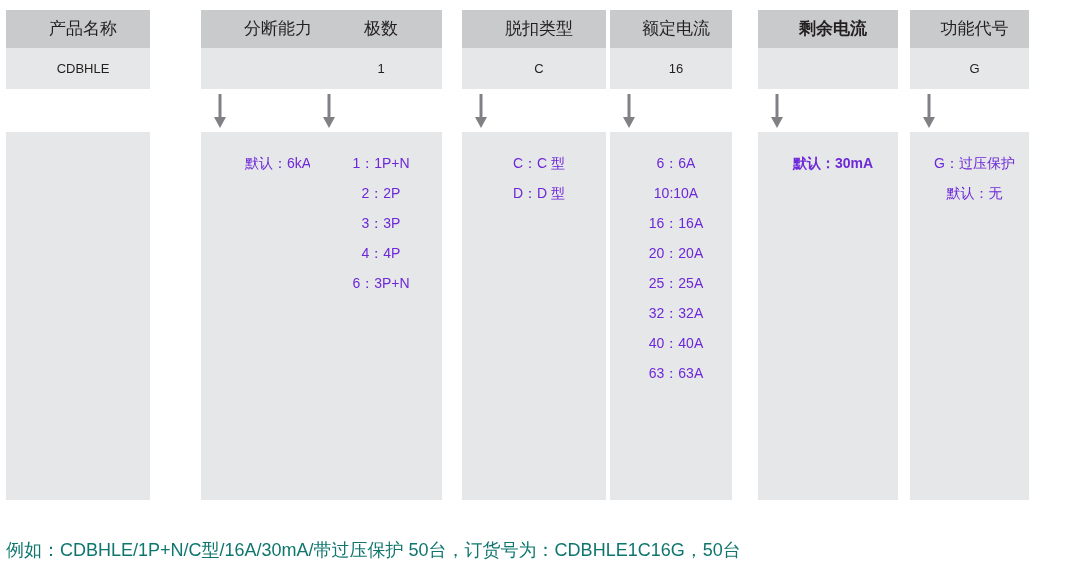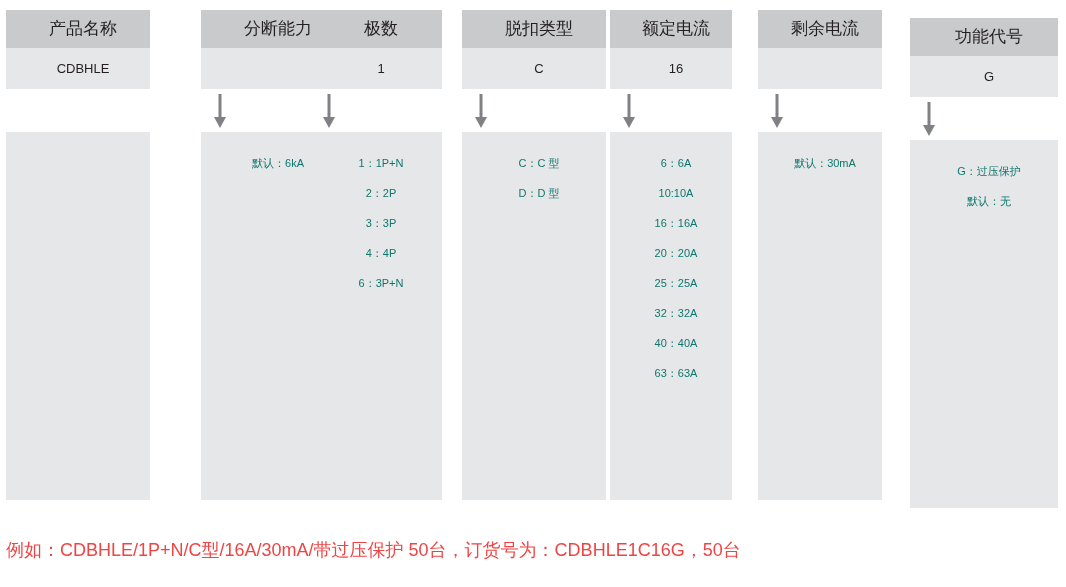--- a/index.html
+++ b/index.html
@@ -57,34 +57,34 @@
     position: absolute;
     left: 13px;
     top: 5px;
     width: 12px;
     height: 34px;
   }
   .body {
     background: #e6e7e8;
     box-sizing: border-box;
     padding: 16px 0 0 10px;
-    font-size: 11px;
+    font-size: 14px;
     line-height: 30px;
-    color: #0f766e;
+    color: #6d28d9;
     white-space: nowrap;
   }
   .body .line { white-space: nowrap; }
   .body.h-tall { height: 368px; }
   .note {
     position: absolute;
     left: 6px;
     top: 537px;
     font-size: 18px;
     line-height: 26px;
-    color: #ef4444;
+    color: #0f766e;
     white-space: nowrap;
   }
 </style>
 </head>
 <body>
 
 <div id="diagram">
     <div class="col" style="left: 6px; width: 144px;">
       <div class="hdr">产品名称</div>
       <div class="val">CDBHLE</div>
@@ -148,34 +148,34 @@
         <div class="line">6：6A</div>
         <div class="line">10:10A</div>
         <div class="line">16：16A</div>
         <div class="line">20：20A</div>
         <div class="line">25：25A</div>
         <div class="line">32：32A</div>
         <div class="line">40：40A</div>
         <div class="line">63：63A</div>
       </div>
     </div>
-    <div class="col" style="left: 758px; width: 124px;">
+    <div class="col" style="left: 758px; width: 140px; font-weight: bold;">
       <div class="hdr">剩余电流</div>
       <div class="val"></div>
       <div class="gap">
         <svg class="arrow" viewBox="0 0 12 34">
           <rect x="4.5" y="0" width="3" height="24" fill="#808184"></rect>
           <polygon points="0,23 12,23 6,34" fill="#808184"></polygon>
         </svg>
       </div>
       <div class="body h-tall">
         <div class="line">默认：30mA</div>
       </div>
     </div>
-    <div class="col" style="left: 910px; width: 148px; margin-top: 8px;">
+    <div class="col" style="left: 910px; width: 119px;">
       <div class="hdr">功能代号</div>
       <div class="val">G</div>
       <div class="gap">
         <svg class="arrow" viewBox="0 0 12 34">
           <rect x="4.5" y="0" width="3" height="24" fill="#808184"></rect>
           <polygon points="0,23 12,23 6,34" fill="#808184"></polygon>
         </svg>
       </div>
       <div class="body h-tall">
         <div class="line">G：过压保护</div>

